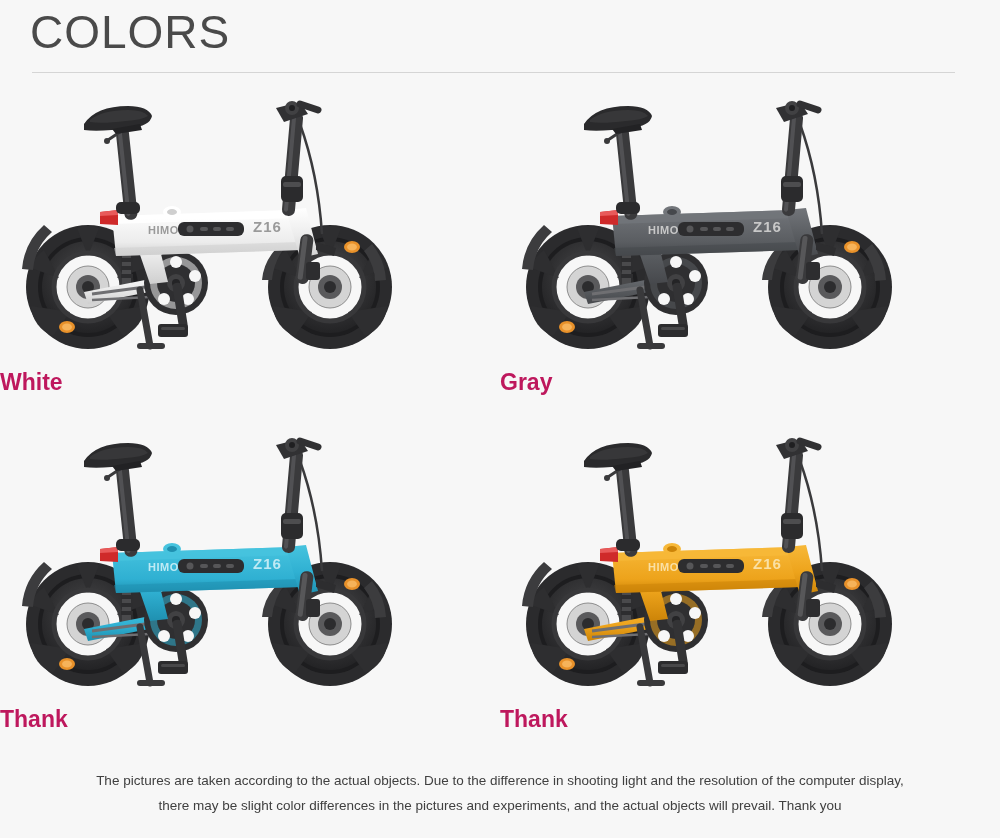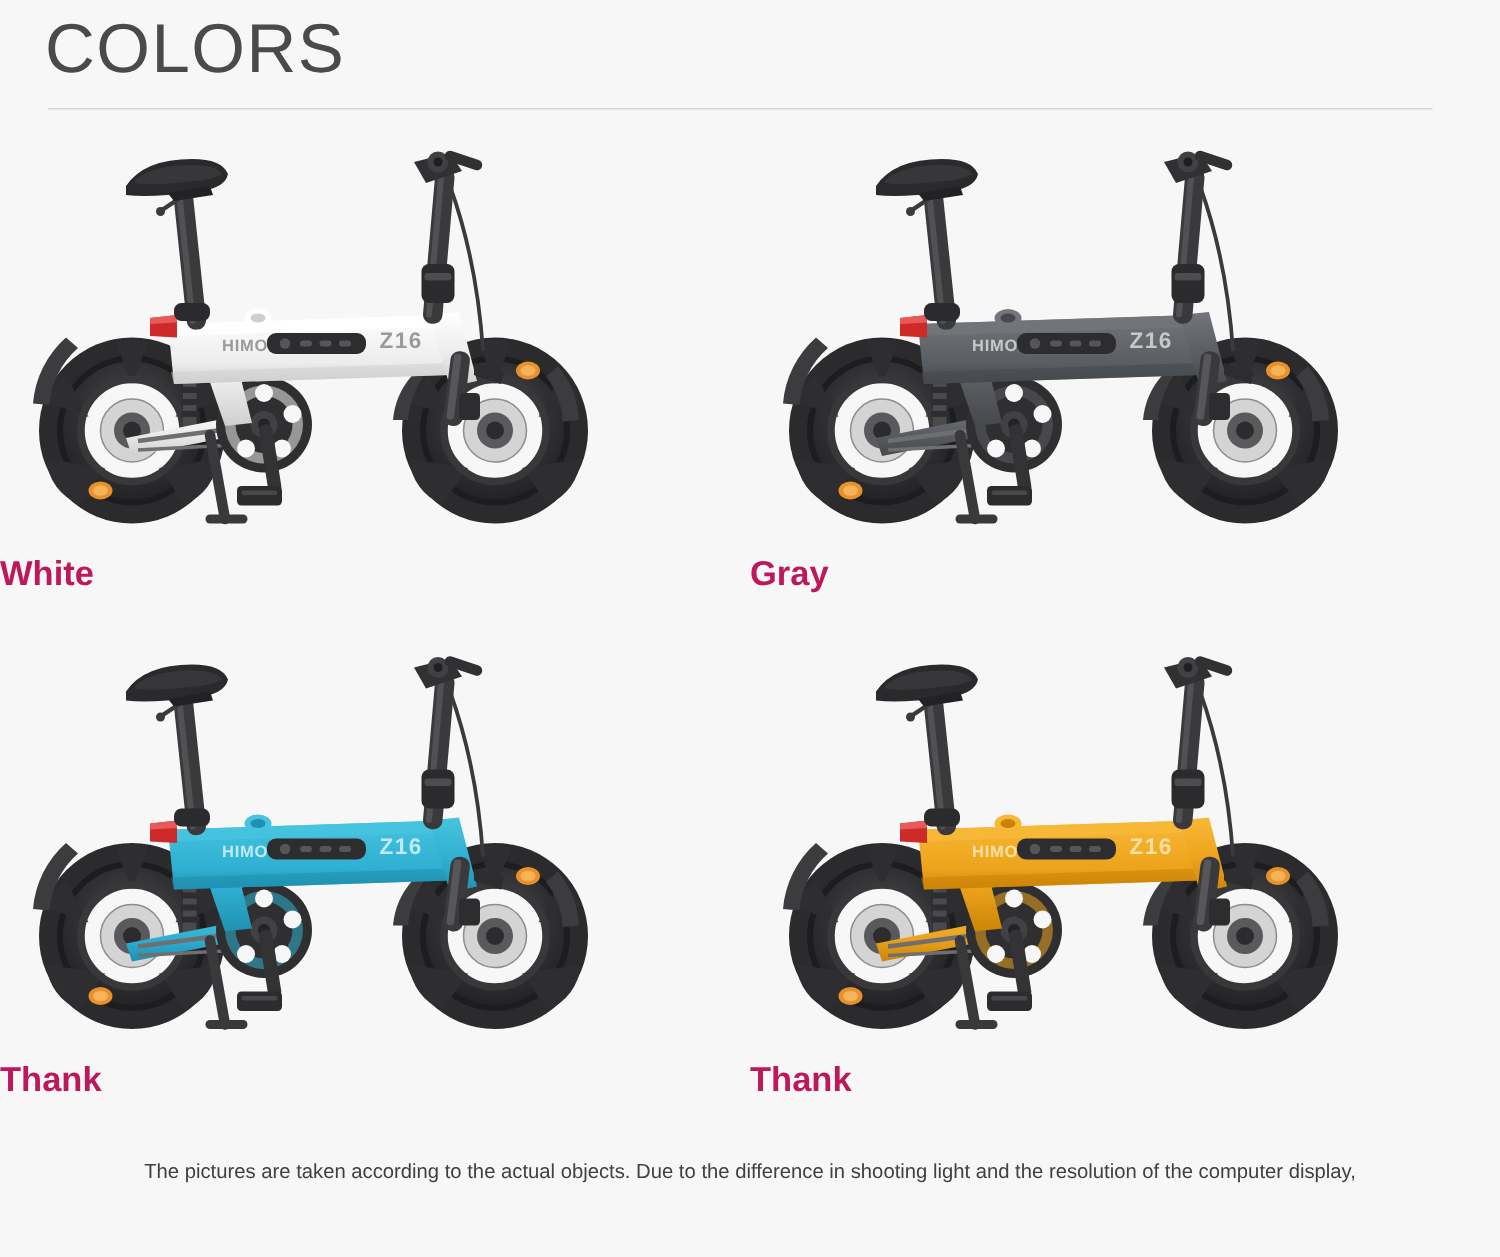--- a/index.html
+++ b/index.html
@@ -791,15 +791,16 @@
     <path d="M90 36 Q102 26 128 26 Q144 26 148 32 Q142 36 126 37 Q102 40 90 38 Z" fill="#3c3c3e" opacity="0.75"></path>
     <path d="M112 45 L140 40 L142 46 L116 50 Z" fill="#222224"></path>
   </g>
 </svg>
         <div class="color-label">Thank</div>
       </div>
     </div>
 
   <div class="footer-note">
     <span>The pictures are taken according to the actual objects. Due to the difference in shooting light and the resolution of the computer display,</span>
+    <span>there may be slight color differences in the pictures and experiments, and the actual objects will prevail. Thank you</span>
   </div>
 
 </div>
 
 </body></html>

